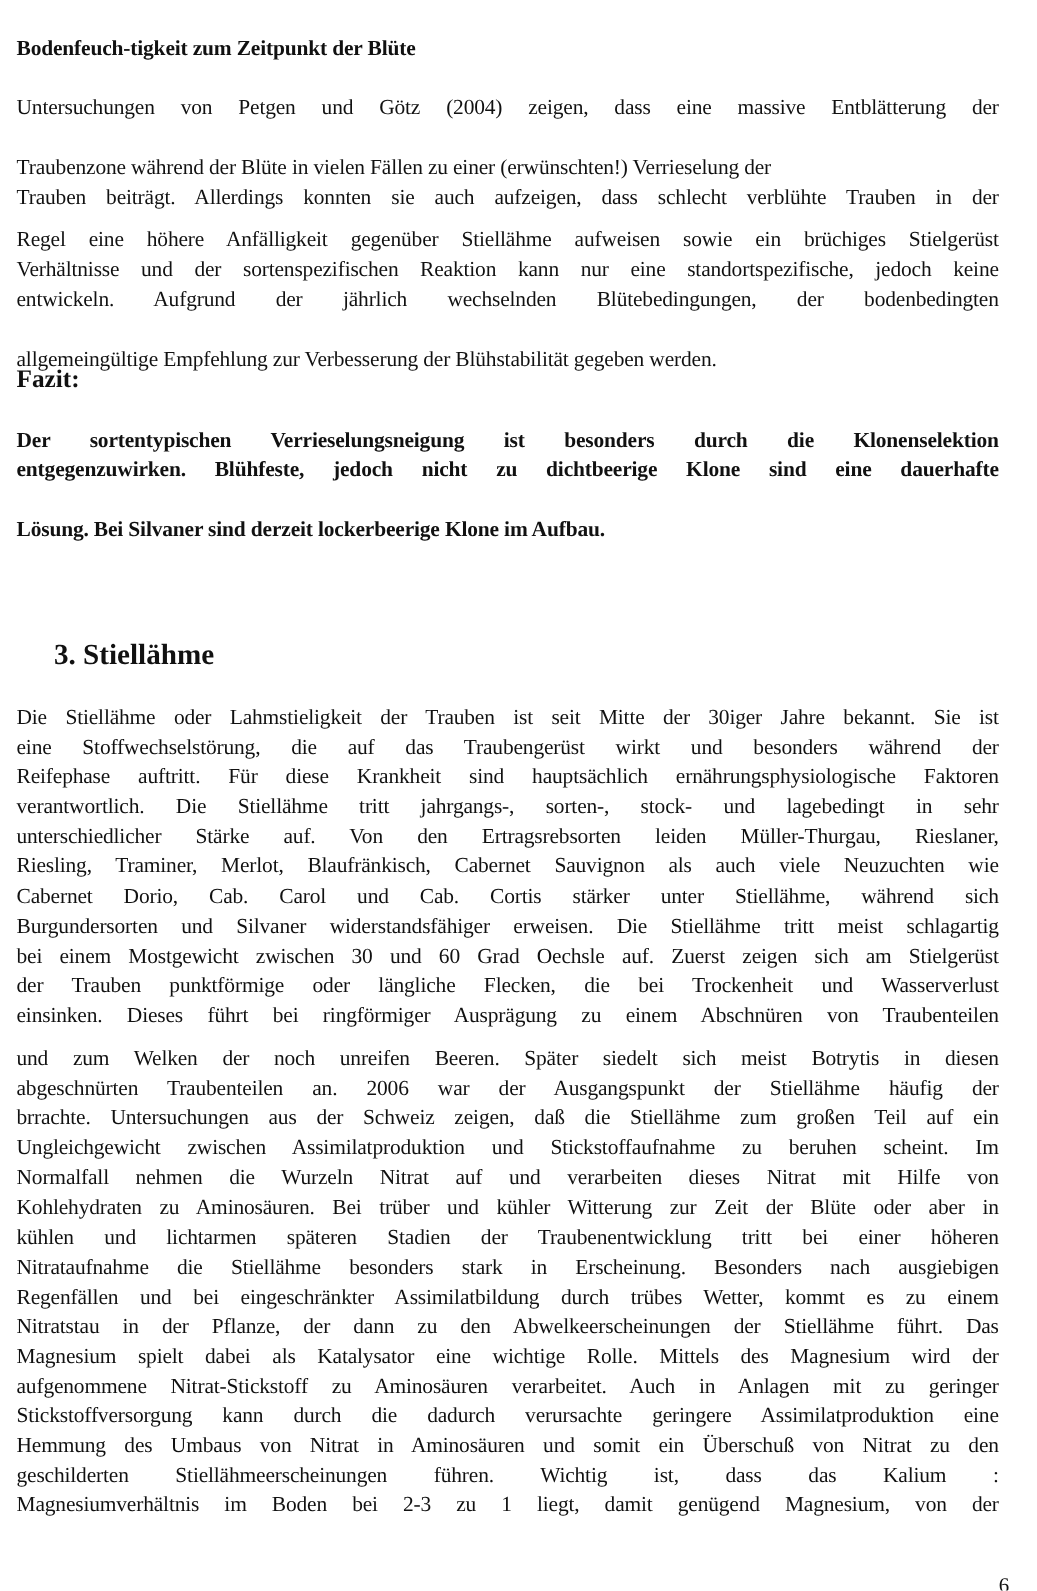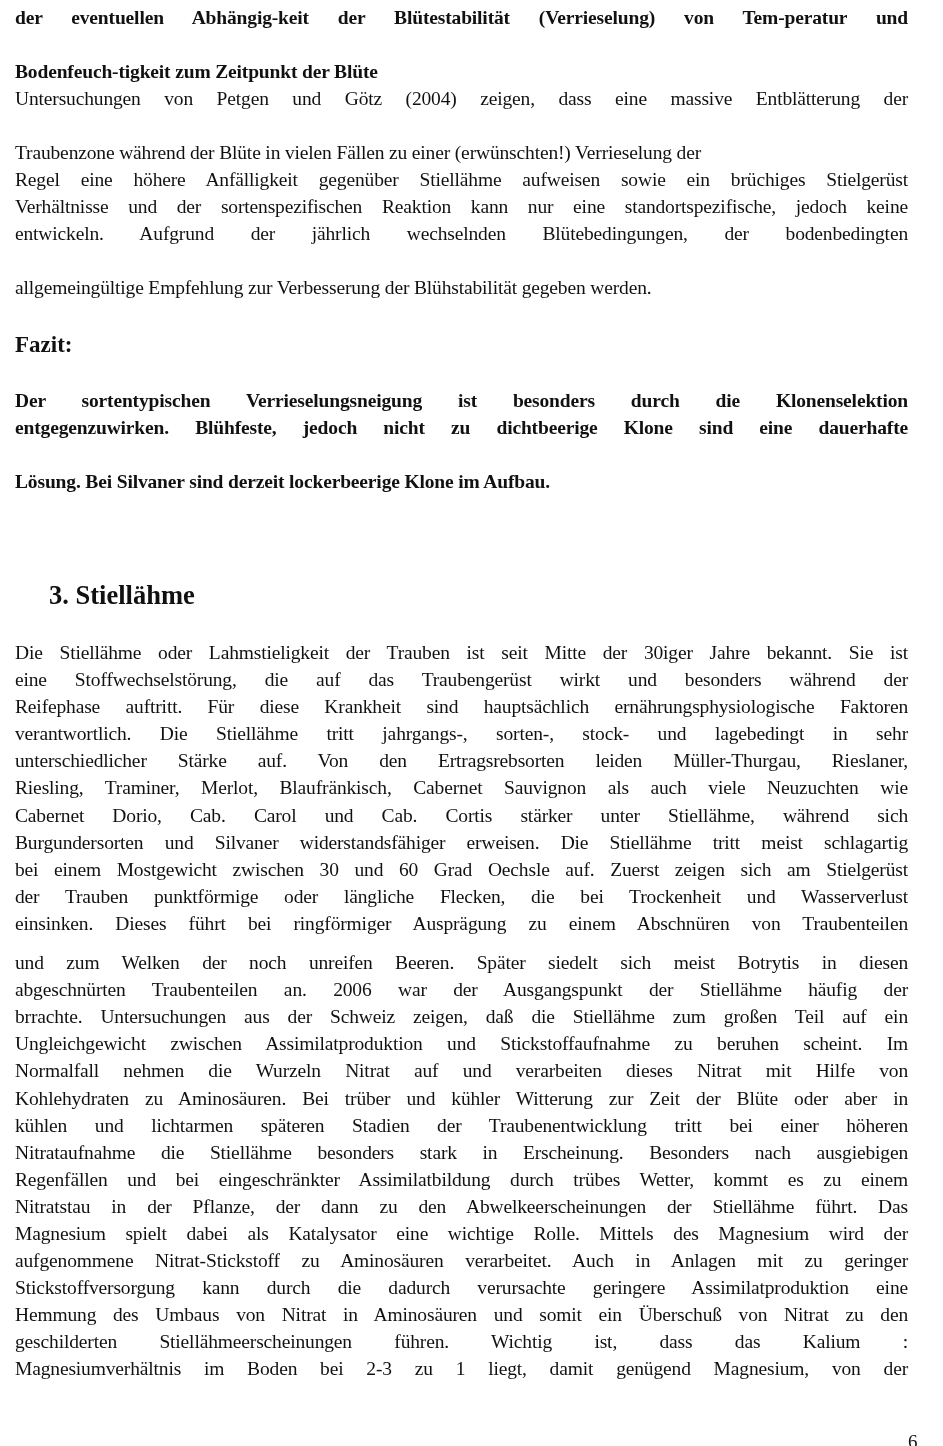--- a/index.html
+++ b/index.html
@@ -62,28 +62,28 @@
       font-size: 19px;
       line-height: 20px;
     }
   </style>
 </head>
 <body>
 
 <div class="page">
 
   <div class="block bold" id="intro-heading">
-    <span class="line" style="display: block; width: 893px;">der eventuellen Abhängig-keit der Blütestabilität (Verrieselung) von  Tem-peratur und</span>
     <span class="line last" style="display: block; width: 893px;">Bodenfeuch-tigkeit zum Zeitpunkt der Blüte</span>
   </div>
 
   <div class="block" id="intro-para">
     <span class="line" style="display: block; width: 893px;">Untersuchungen von Petgen und Götz (2004) zeigen, dass eine massive Entblätterung der</span>
     <span class="line last" style="display: block; width: 893px;">Traubenzone während der Blüte in vielen Fällen zu einer (erwünschten!) Verrieselung der</span>
-    <span class="line" style="display: block; width: 893px;">Regel eine höhere Anfälligkeit gegenüber Stiellähme aufweisen sowie ein brüchiges Stielgerüst</span>
+    <span class="line" style="display: block; width: 893px;">Trauben beiträgt.  Allerdings konnten sie auch aufzeigen, dass schlecht verblühte Trauben in der</span>
+    <span class="line" style="display: block; width: 893px; margin-top: 12px;">Regel eine höhere Anfälligkeit gegenüber Stiellähme aufweisen sowie ein brüchiges Stielgerüst</span>
     <span class="line" style="display: block; width: 893px;">Verhältnisse und der sortenspezifischen Reaktion kann nur eine standortspezifische, jedoch keine</span>
     <span class="line" style="display: block; width: 893px;">entwickeln.     Aufgrund der jährlich wechselnden Blütebedingungen, der bodenbedingten</span>
     <span class="line last" style="display: block; width: 893px;">allgemeingültige Empfehlung zur Verbesserung der Blühstabilität gegeben werden.</span>
   </div>
 
   <div class="block" id="fazit-heading">Fazit:</div>
 
   <div class="block bold" id="fazit-para">
     <span class="line" style="display: block; width: 893px;">Der sortentypischen Verrieselungsneigung ist besonders durch die Klonenselektion</span>
     <span class="line" style="display: block; width: 893px;">entgegenzuwirken.  Blühfeste, jedoch nicht zu dichtbeerige Klone sind eine dauerhafte</span>

